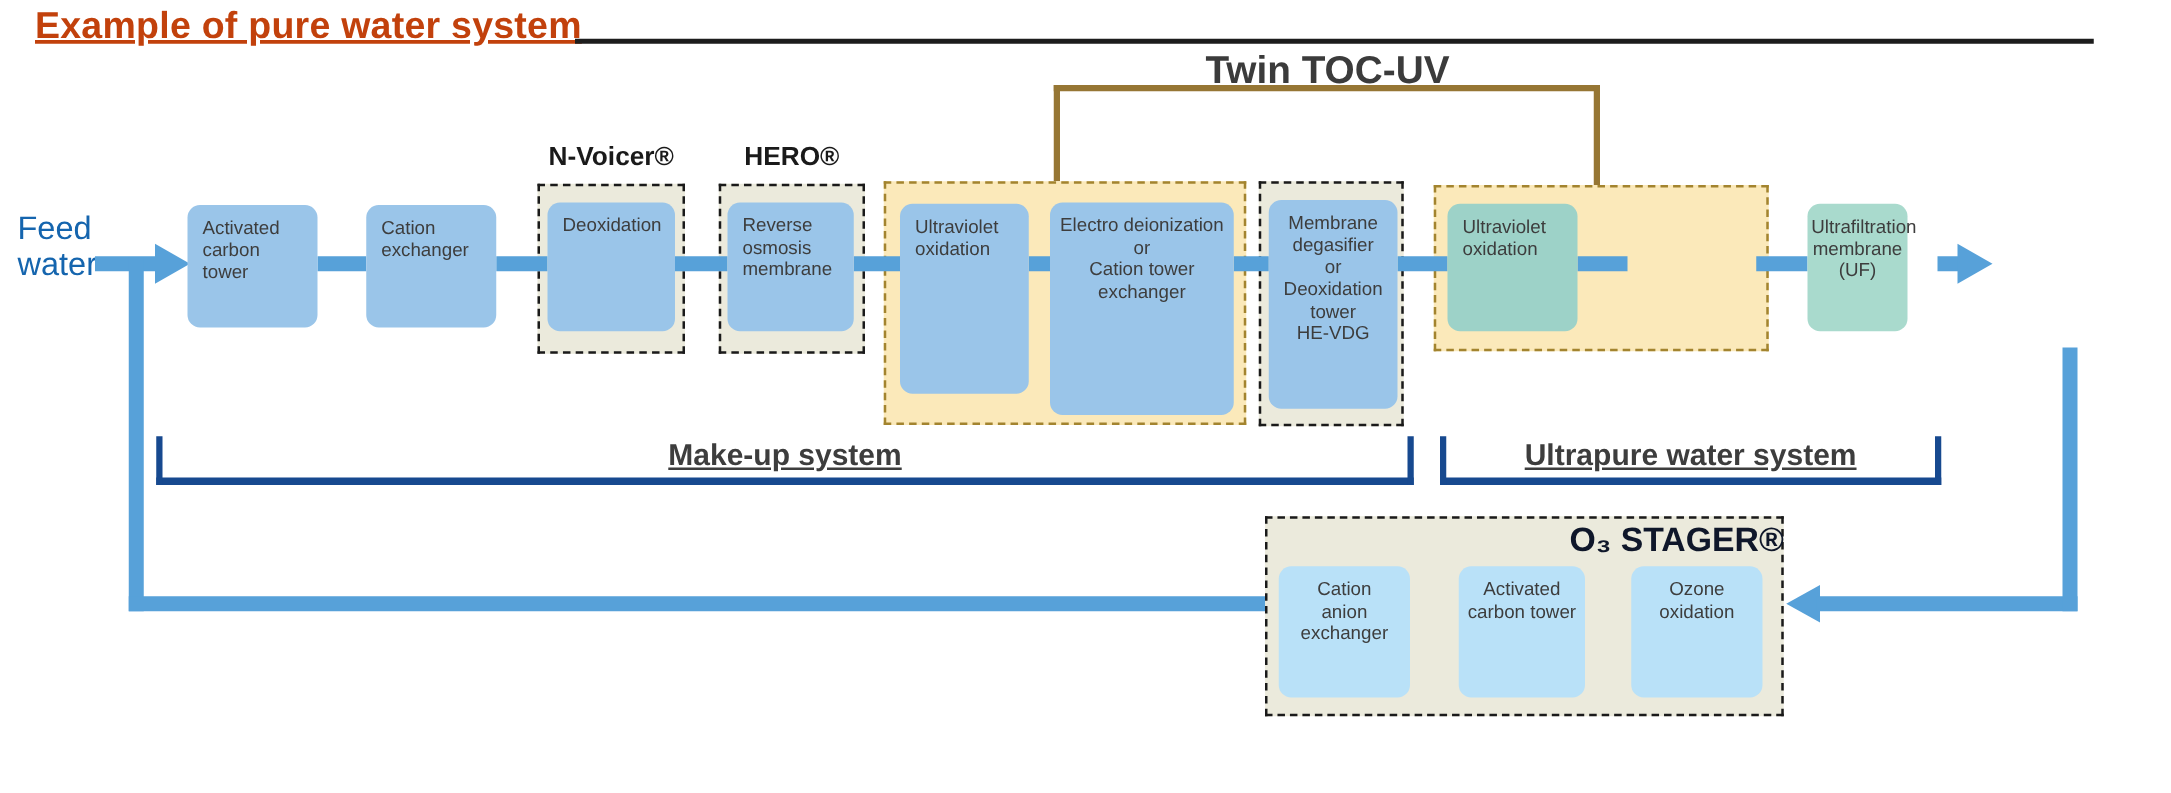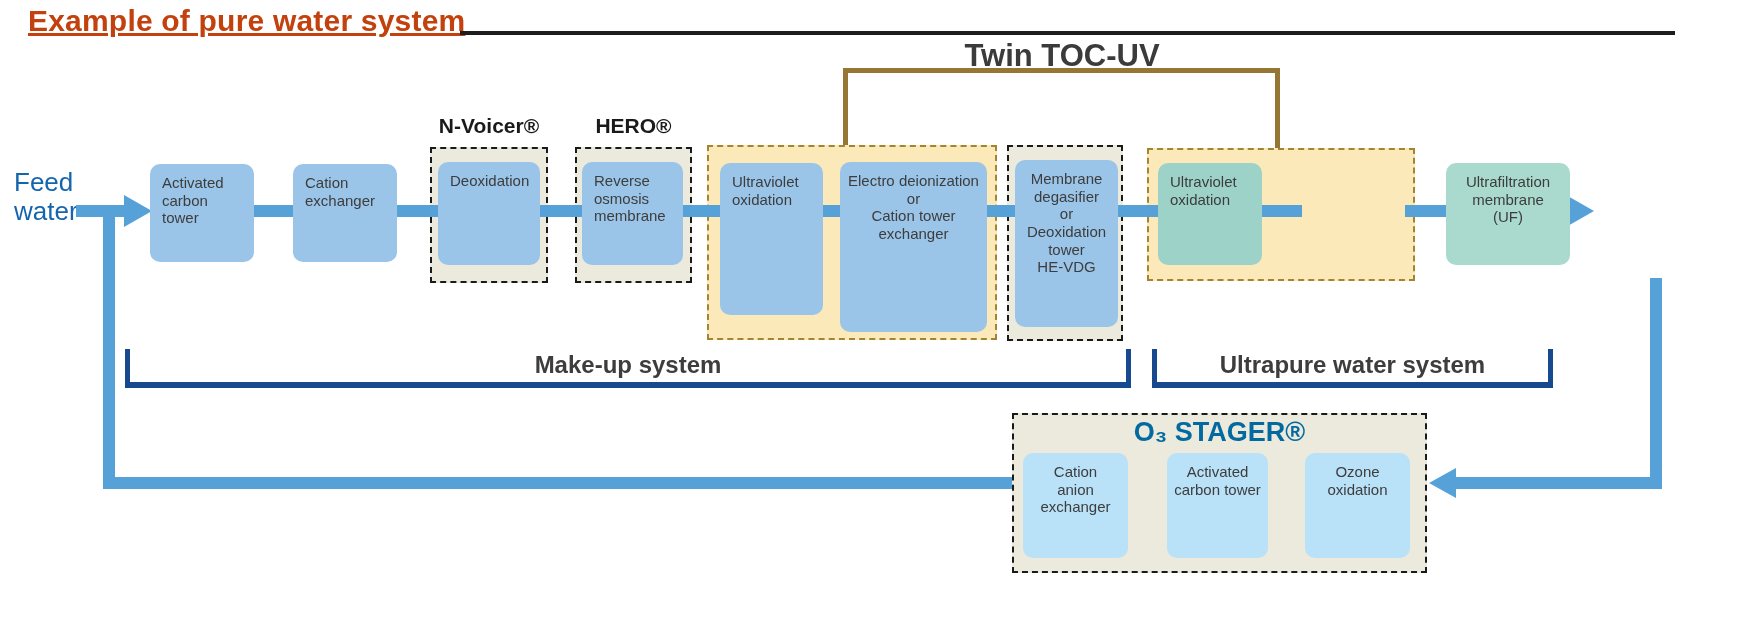--- a/index.html
+++ b/index.html
@@ -25,30 +25,30 @@
   .lblue{background:#b9e1f8;}
   
   .group-beige{background:#ebeadc;border:2px dashed #1a1a1a;box-sizing:border-box;z-index:1;}
   .group-yellow{background:#fbe9ba;border:2px dashed #a3842f;box-sizing:border-box;z-index:1;}
   .group-label{font-weight:700;color:#1a1a1a;font-size:21px;text-align:center;z-index:4;}
   
   .brown{background:#967634;z-index:0;}
   .twin-label{left:912px;top:38px;width:300px;text-align:center;font-size:31px;font-weight:700;color:#3b3b3b;}
   
   .navy{background:#17498f;z-index:1;}
-  .bracket-label{font-size:24px;font-weight:700;color:#3d3d3d;text-align:center;z-index:2;}
+  .bracket-label{font-size:24px;font-weight:700;color:#3d3d3d;text-align:center;z-index:2;text-decoration:underline;}
   
   .feed-label{left:14px;top:168px;font-size:26px;color:#1565ae;line-height:1.12;white-space:pre-line;}
   
   .pou{left:1588px;top:141px;width:144px;height:144px;border-radius:50%;background:#c2e4f8;
        display:flex;align-items:center;justify-content:center;text-align:center;
        font-family:"Liberation Serif","DejaVu Serif",serif;font-style:italic;font-size:31px;color:#111;
        line-height:1.18;white-space:pre-line;z-index:3;}
   
-  .o3-title{left:1012px;top:417px;width:415px;text-align:center;font-size:27px;font-weight:700;color:#0369a1;z-index:4;}
+  .o3-title{left:1012px;top:417px;width:415px;text-align:right;font-size:27px;font-weight:700;color:#0f172a;z-index:4;}
   .waste-label{left:1012px;top:574px;width:415px;text-align:center;font-size:25px;font-weight:700;color:#3d3d3d;}
 </style>
 </head>
 <body>
 
 <div id="canvas">
 
   <div class="abs page-title">Example of pure water system</div>
   <div class="abs title-rule"></div>
 
@@ -103,21 +103,21 @@
 Cation tower
 exchanger</div>
   <div class="abs pbox blue center" style="left:1015px;top:160px;width:103px;height:167px;">Membrane
 degasifier
 or
 Deoxidation
 tower
 HE-VDG</div>
   <div class="abs pbox teal" style="left:1158px;top:163px;width:104px;height:102px;">Ultraviolet
 oxidation</div>
-  <div class="abs pbox teal2 center" style="left:1446px;top:163px;width:124px;height:102px;">Ultrafiltration
+  <div class="abs pbox teal2 center" style="left:1446px;top:163px;width:80px;height:102px;">Ultrafiltration
 membrane
 (UF)</div>
 
 
   <div class="abs navy" style="left:125px;top:382px;width:1006px;height:6px;"></div>
   <div class="abs navy" style="left:125px;top:349px;width:5px;height:39px;"></div>
   <div class="abs navy" style="left:1126px;top:349px;width:5px;height:39px;"></div>
   <div class="abs bracket-label" style="left:328px;top:351px;width:600px;">Make-up system</div>
 
   <div class="abs navy" style="left:1152px;top:382px;width:401px;height:6px;"></div>

